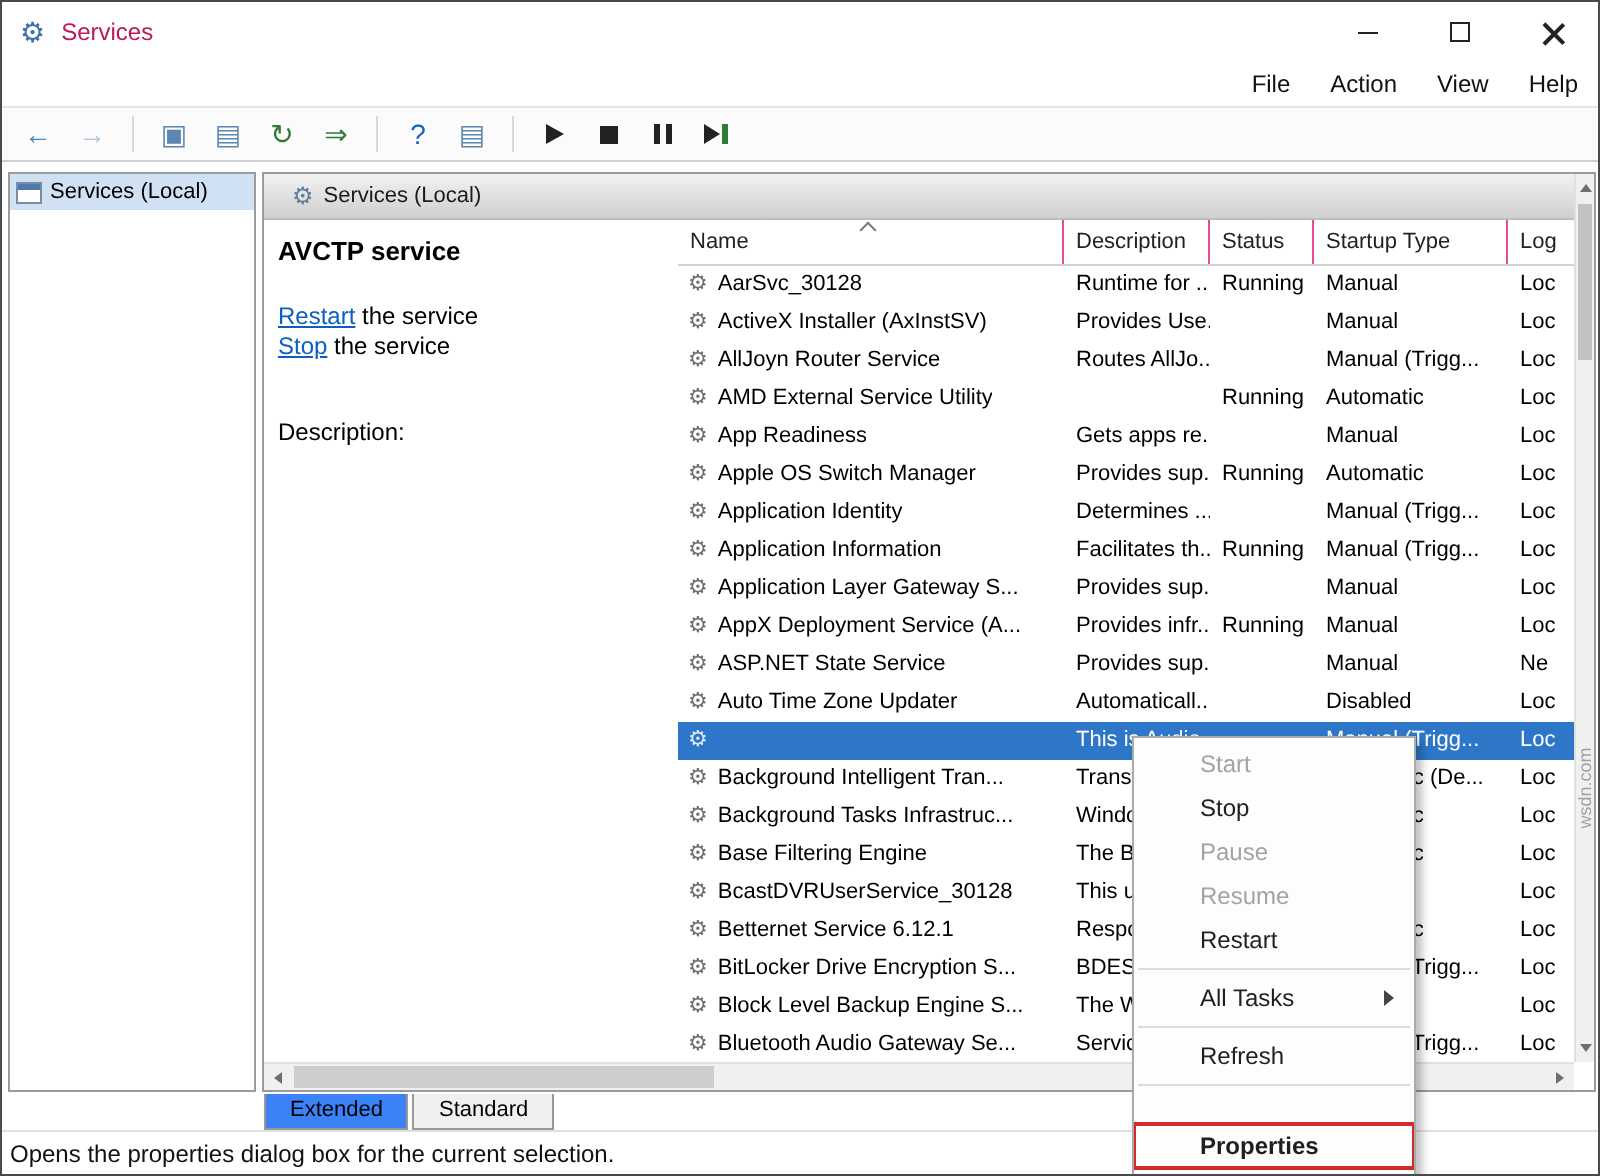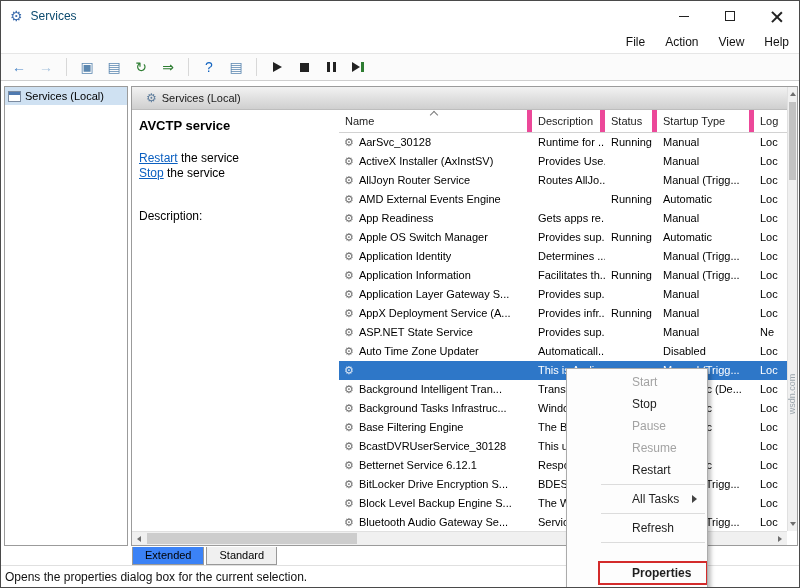--- a/index.html
+++ b/index.html
@@ -3,21 +3,21 @@
 <meta charset="utf-8">
 <style>
   * { box-sizing: border-box; margin: 0; padding: 0; }
   html,body { width:800px; height:588px; }
   body { font-family:"Liberation Sans", sans-serif; background:#fff; overflow:hidden; }
   .window { position:relative; width:800px; height:588px; background:#fff; border:1px solid #4a4a4a; overflow:hidden; }
 
   
   .titlebar { position:absolute; left:0; top:0; width:100%; height:30px; background:#fff; display:flex; align-items:center; }
   .app-icon { font-size:14px; color:#3f6fae; margin-left:9px; line-height:1; }
-  .title { font-size:12px; color:#0c4a6e; margin-left:8px; }
+  .title { font-size:12px; color:#be185d; margin-left:8px; }
   .win-controls { position:absolute; right:0; top:0; height:30px; display:flex; }
   .win-btn { width:46px; height:30px; display:flex; align-items:center; justify-content:center; }
   .glyph-min { width:10px; height:1px; background:#222; }
   .glyph-max { width:10px; height:10px; border:1px solid #222; }
   .glyph-close { position:relative; width:11px; height:11px; }
   .glyph-close::before,.glyph-close::after { content:""; position:absolute; left:5px; top:-1px; width:1.5px; height:14px; background:#222; }
   .glyph-close::before { transform:rotate(45deg); }
   .glyph-close::after { transform:rotate(-45deg); }
 
   
@@ -48,21 +48,21 @@
   .band-icon { font-size:12px; color:#5f7d9c; line-height:1; }
 
   .detail-pane { position:absolute; left:0; top:23px; width:207px; bottom:14px; padding:8px 7px; background:#fff; }
   .detail-title { font-size:13px; font-weight:bold; color:#000; margin-bottom:18px; }
   .detail-links { font-size:12px; color:#000; line-height:15px; margin-bottom:0; }
   .detail-links a { color:var(--link-blue,#0a5fc0); text-decoration:underline; cursor:pointer; }
   .detail-desc-label { margin-top:28px; font-size:12px; color:#000; }
   .detail-desc { margin-top:3px; font-size:12px; color:#000; line-height:15px; width:198px; }
 
   .list-header { position:absolute; left:207px; top:23px; width:450px; height:23px; display:flex; background:#fff; border-bottom:1px solid #d2d2d2; }
-  .hcell { font-size:11px; color:#222; line-height:22px; padding-left:6px; border-right:5px solid #ec4899; overflow:hidden; white-space:nowrap; }
+  .hcell { font-size:11px; color:#222; line-height:22px; padding-left:6px; border-right:1px solid #ec4899; overflow:hidden; white-space:nowrap; }
   .col0 { width:193px; } .col1 { width:73px; } .col2 { width:52px; } .col3 { width:97px; } .col4 { width:35px; border-right:none; }
   .sort-chevron { position:absolute; left:299px; top:25px; width:6px; height:6px; border-left:1px solid #7b7b7b; border-top:1px solid #7b7b7b; transform:rotate(45deg); }
 
   .list-body { position:absolute; left:207px; top:46px; width:450px; height:399px; overflow:hidden; }
   .lrow { display:flex; height:19px; align-items:center; background:#fff; }
   .lrow.selected { background:var(--selection-blue,#2e77c8); color:#fff; }
   .lcell { font-size:11px; color:inherit; padding-left:6px; overflow:hidden; white-space:nowrap; height:19px; line-height:19px; }
   .lrow { color:#000; }
   .lrow.selected .lcell { color:#fff; }
   .lcell.col0 { display:flex; align-items:center; gap:5px; padding-left:5px; }
@@ -87,21 +87,21 @@
   
   .tabs { position:absolute; left:131px; top:546px; display:flex; gap:2px; }
   .tab { font-size:11px; color:#000; padding:2px 12px 3px 12px; border:1px solid #999; border-top:none; background:#f0f0f0; }
   .tab.active { background:#3b82f6; font-weight:normal; }
 
   
   .statusbar { position:absolute; left:0; right:0; top:564px; height:22px; background:#fff; border-top:1px solid #e0e0e0; display:flex; align-items:center; padding-left:4px; }
   .statusbar span { font-size:12px; color:#111; }
 
   
-  .context-menu { position:absolute; left:565px; top:367px; width:142px; height:221px; background:#fdfdfd; border:1px solid #ababab; box-shadow:3px 3px 4px rgba(0,0,0,0.25); padding-top:2px; z-index:50; overflow:hidden;padding-left:32px; }
+  .context-menu { position:absolute; left:565px; top:367px; width:142px; height:221px; background:#fdfdfd; border:1px solid #ababab; box-shadow:3px 3px 4px rgba(0,0,0,0.25); padding-top:2px; z-index:50; overflow:hidden; }
   .cm-item { position:relative; height:22px; line-height:22px; font-size:12px; color:#1f1f1f; padding-left:33px; white-space:nowrap; }
   .cm-item.disabled { color:#a3a3a3; }
   .cm-item.highlighted { font-weight:bold; outline:2px solid var(--annotation-red,#d32b2b); outline-offset:-1px;margin-top:19px; }
   .cm-sep { height:1px; background:#dcdcdc; margin:3px 2px; }
   .cm-arrow { position:absolute; right:10px; top:7px; width:0; height:0; border-top:4px solid transparent; border-bottom:4px solid transparent; border-left:5px solid #444; }
 
   .watermark { position:absolute; right:-14px; top:388px; transform:rotate(-90deg); transform-origin:center; font-size:9px; color:#9aa4ac; z-index:60; }
 </style>
 </head>
 <body>
@@ -230,21 +230,21 @@
             <span class="nm">AllJoyn Router Service</span>
           </div>
           <div class="lcell col1">Routes AllJo...</div>
           <div class="lcell col2"></div>
           <div class="lcell col3">Manual (Trigg...</div>
           <div class="lcell col4">Loc</div>
         </div>
         <div class="lrow">
           <div class="lcell col0">
             <span class="gear">⚙</span>
-            <span class="nm">AMD External Events Engine</span>
+            <span class="nm">AMD External Service Utility</span>
           </div>
           <div class="lcell col1"></div>
           <div class="lcell col2">Running</div>
           <div class="lcell col3">Automatic</div>
           <div class="lcell col4">Loc</div>
         </div>
         <div class="lrow">
           <div class="lcell col0">
             <span class="gear">⚙</span>
             <span class="nm">App Readiness</span>

